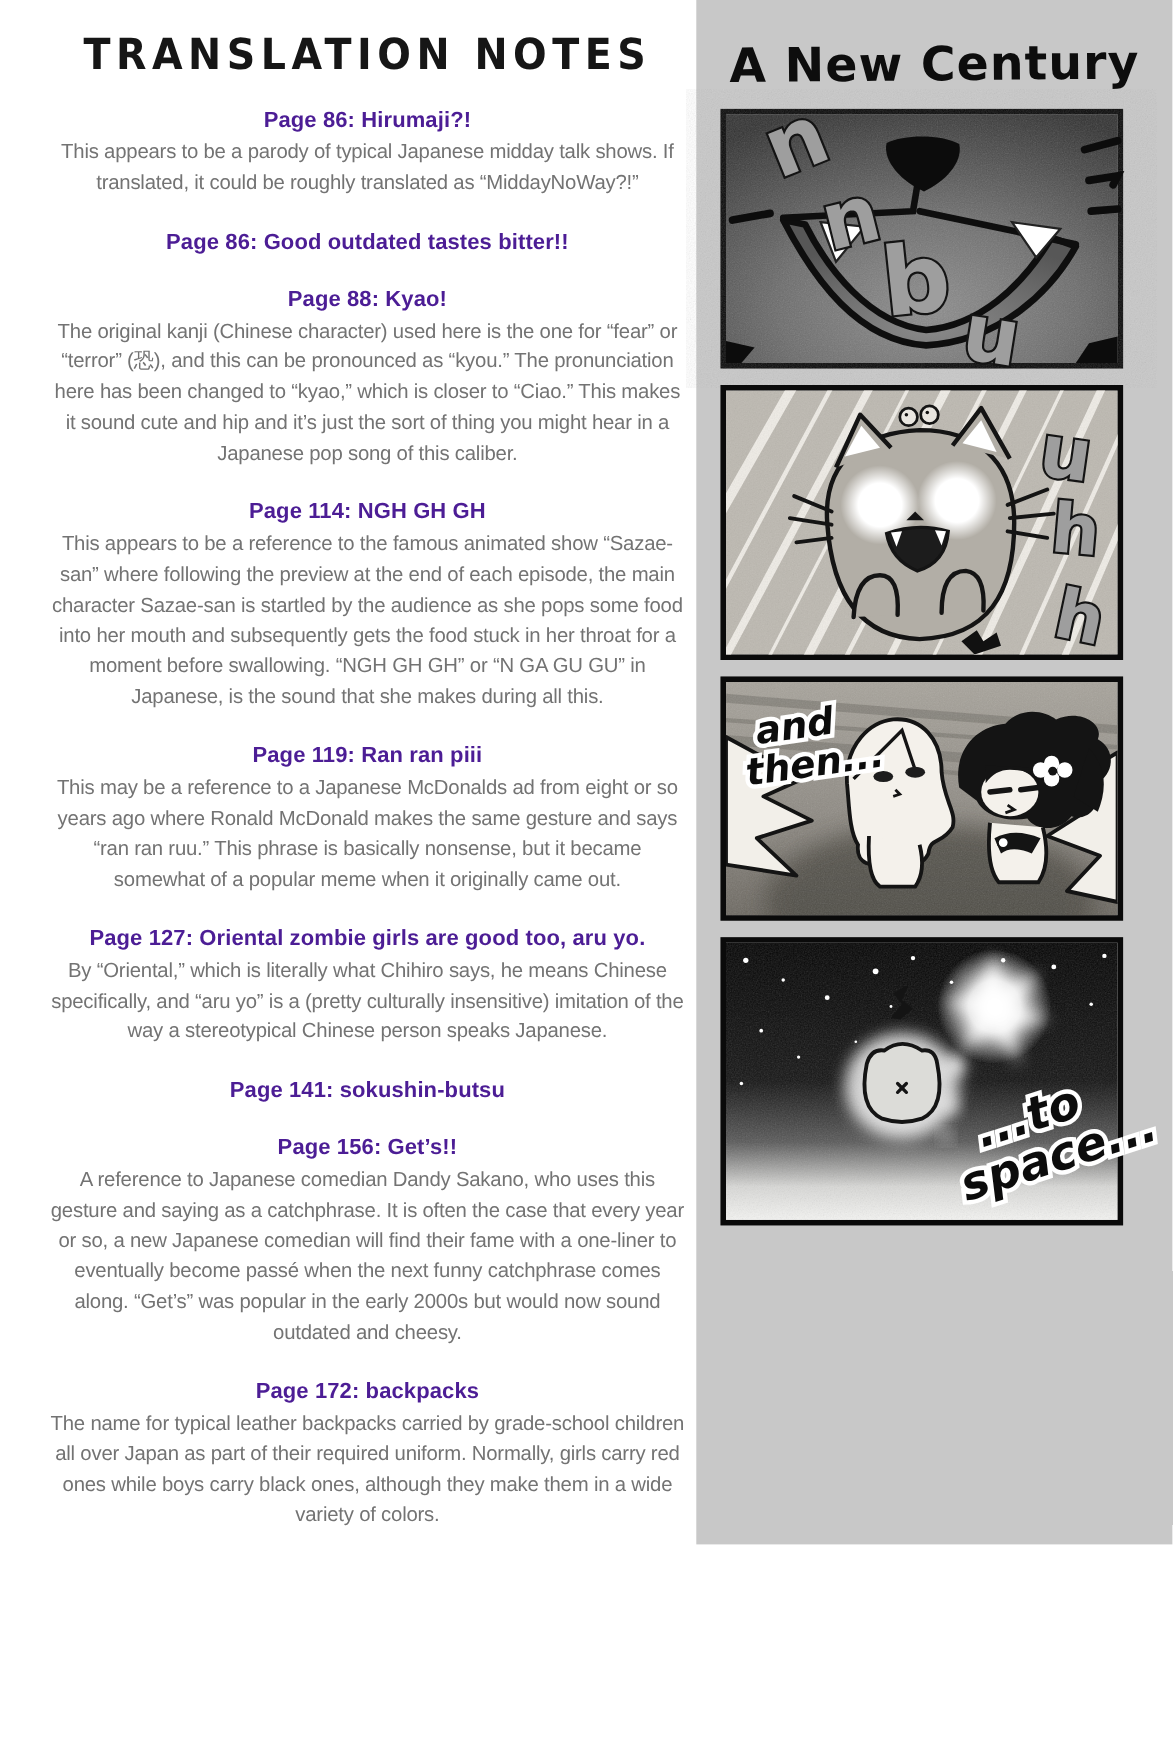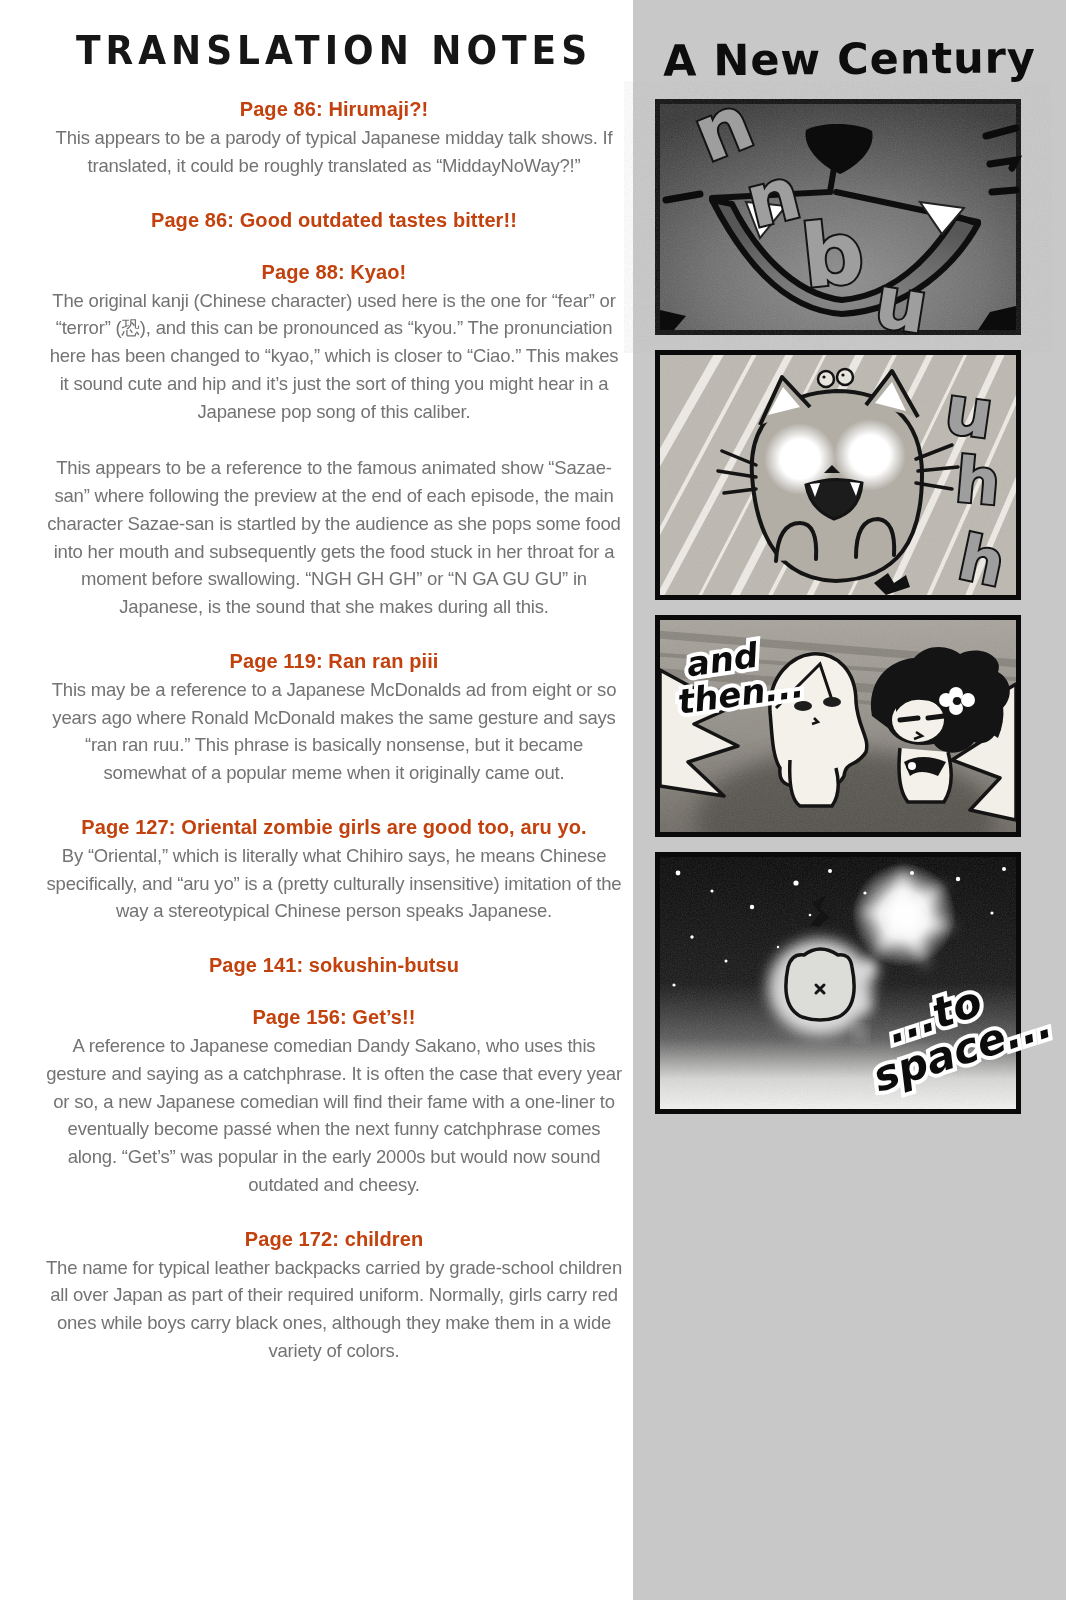--- a/index.html
+++ b/index.html
@@ -14,31 +14,31 @@
   
   .notes-col { position:absolute; left:45px; top:28px; width:578px;text-align:center; }
   .page-title {
     font-family:"DejaVu Sans", sans-serif;
     font-weight:bold; font-size:36px; letter-spacing:5px;
     transform:scaleY(1.08); transform-origin:left top;
     margin:0 0 14px 0; color:#161616;
   }
   .note { margin-top:29px; }
   .note-heading {
-    font-size:20px; font-weight:bold; margin:0 0 3px 0; color:#c2410c;
+    font-size:20px; font-weight:bold; margin:0 0 3px 0; color:#4c1d95;
     letter-spacing:0.1px;
   }
   .note-body {
     font-size:18.5px; line-height:1.5; margin:0; color:#737373;
     letter-spacing:-0.2px;
   }
 
   
   .comic-col {
-    position:absolute; left:633px; top:0; width:433px; height:1600px;
+    position:absolute; left:633px; top:0; width:433px; height:1404px;
     background:#c8c8c8;
   }
   .comic-title {
     font-family:"DejaVu Sans", sans-serif;
     font-weight:bold; font-size:43px; letter-spacing:1px;
     text-align:center; margin:34px 6px 0 6px; color:#0d0d0d;
     transform:rotate(-0.5deg);
   }
   .panels { margin-left:22px; width:366px; }
   .panel {
@@ -69,20 +69,21 @@
   <section class="note">
     <h3 class="note-heading">Page 86: Good outdated tastes bitter!!</h3>
   </section>
 
   <section class="note">
     <h3 class="note-heading">Page 88: Kyao!</h3>
     <p class="note-body">The original kanji (Chinese character) used here is the one for “fear” or “terror” (恐), and this can be pronounced as “kyou.” The pronunciation here has been changed to “kyao,” which is closer to “Ciao.” This makes it sound cute and hip and it’s just the sort of thing you might hear in a Japanese pop song of this caliber.</p>
   </section>
 
   <section class="note">
+    <h3 class="note-heading">Page 114: NGH GH GH</h3>
     <p class="note-body">This appears to be a reference to the famous animated show “Sazae-san” where following the preview at the end of each episode, the main character Sazae-san is startled by the audience as she pops some food into her mouth and subsequently gets the food stuck in her throat for a moment before swallowing. “NGH GH GH” or “N GA GU GU” in Japanese, is the sound that she makes during all this.</p>
   </section>
 
   <section class="note">
     <h3 class="note-heading">Page 119: Ran ran piii</h3>
     <p class="note-body">This may be a reference to a Japanese McDonalds ad from eight or so years ago where Ronald McDonald makes the same gesture and says “ran ran ruu.” This phrase is basically nonsense, but it became somewhat of a popular meme when it originally came out.</p>
   </section>
 
   <section class="note">
     <h3 class="note-heading">Page 127: Oriental zombie girls are good too, aru yo.</h3>
@@ -92,21 +93,21 @@
   <section class="note">
     <h3 class="note-heading">Page 141: sokushin-butsu</h3>
   </section>
 
   <section class="note">
     <h3 class="note-heading">Page 156: Get’s!!</h3>
     <p class="note-body">A reference to Japanese comedian Dandy Sakano, who uses this gesture and saying as a catchphrase. It is often the case that every year or so, a new Japanese comedian will find their fame with a one-liner to eventually become passé when the next funny catchphrase comes along. “Get’s” was popular in the early 2000s but would now sound outdated and cheesy.</p>
   </section>
 
   <section class="note">
-    <h3 class="note-heading">Page 172: children</h3>
+    <h3 class="note-heading">Page 172: backpacks</h3>
     <p class="note-body">The name for typical leather backpacks carried by grade-school children all over Japan as part of their required uniform.  Normally, girls carry red ones while boys carry black ones, although they make them in a wide variety of colors.</p>
   </section>
 
 </div>
 
 <div class="comic-col">
   <div class="comic-title">A New Century</div>
 
   <div class="panels">
 

